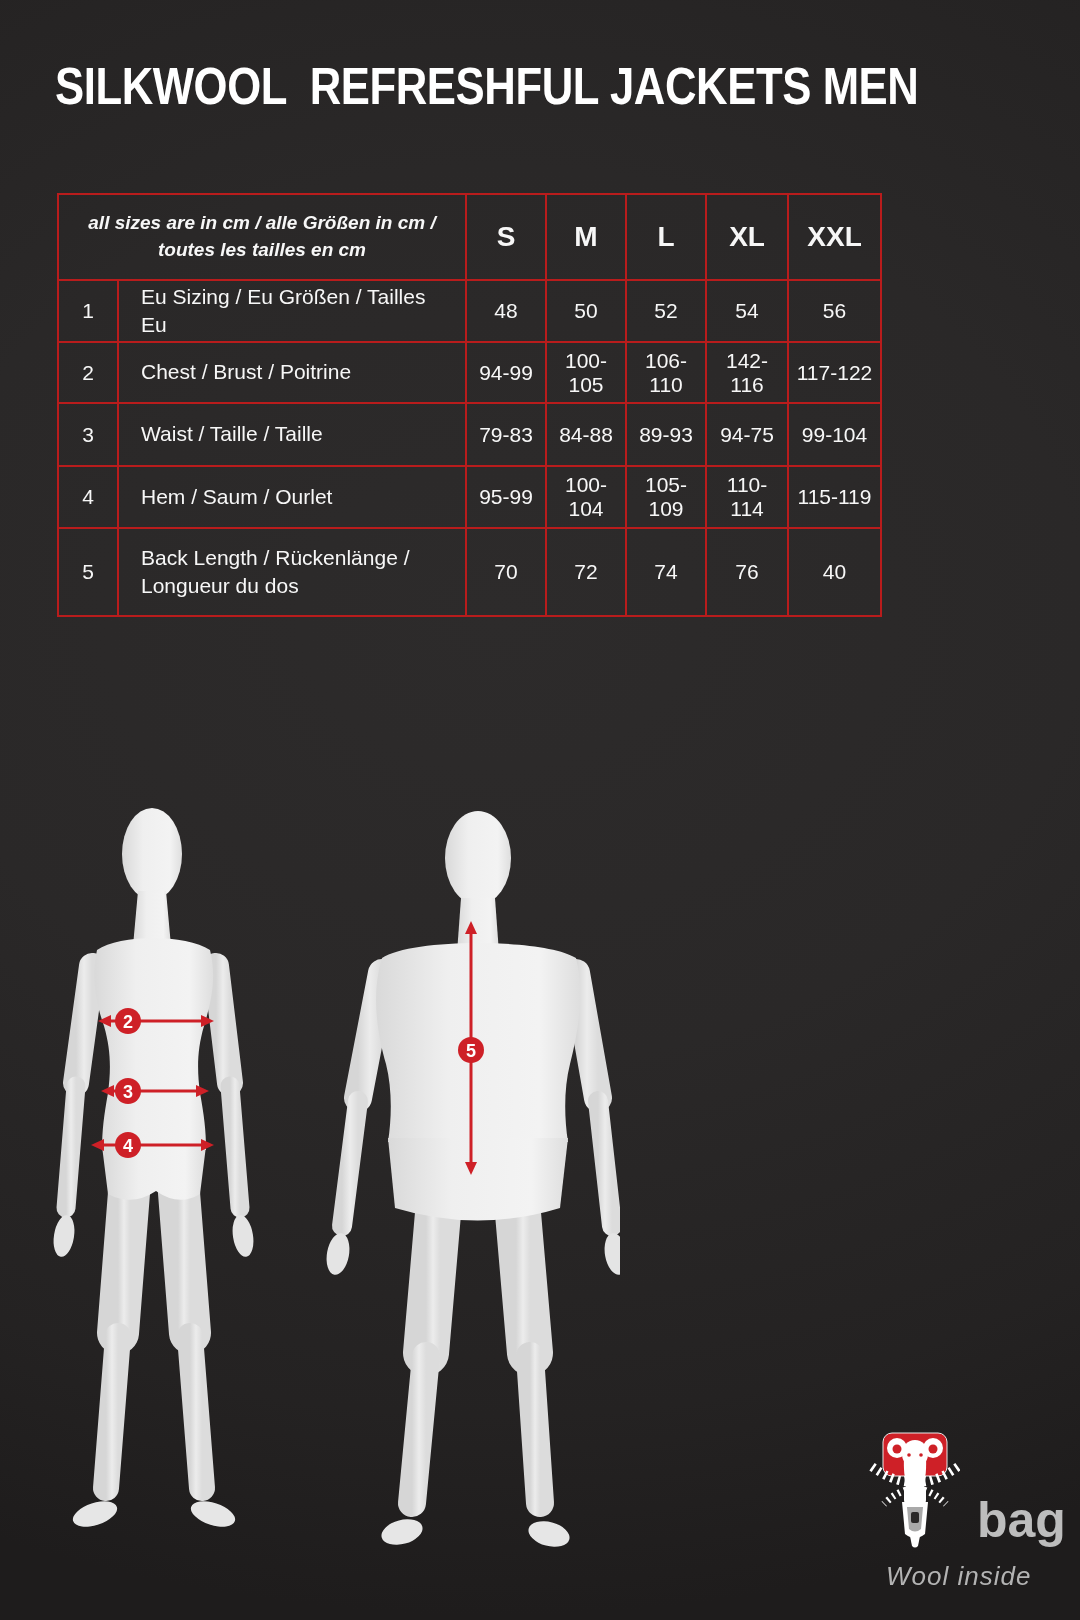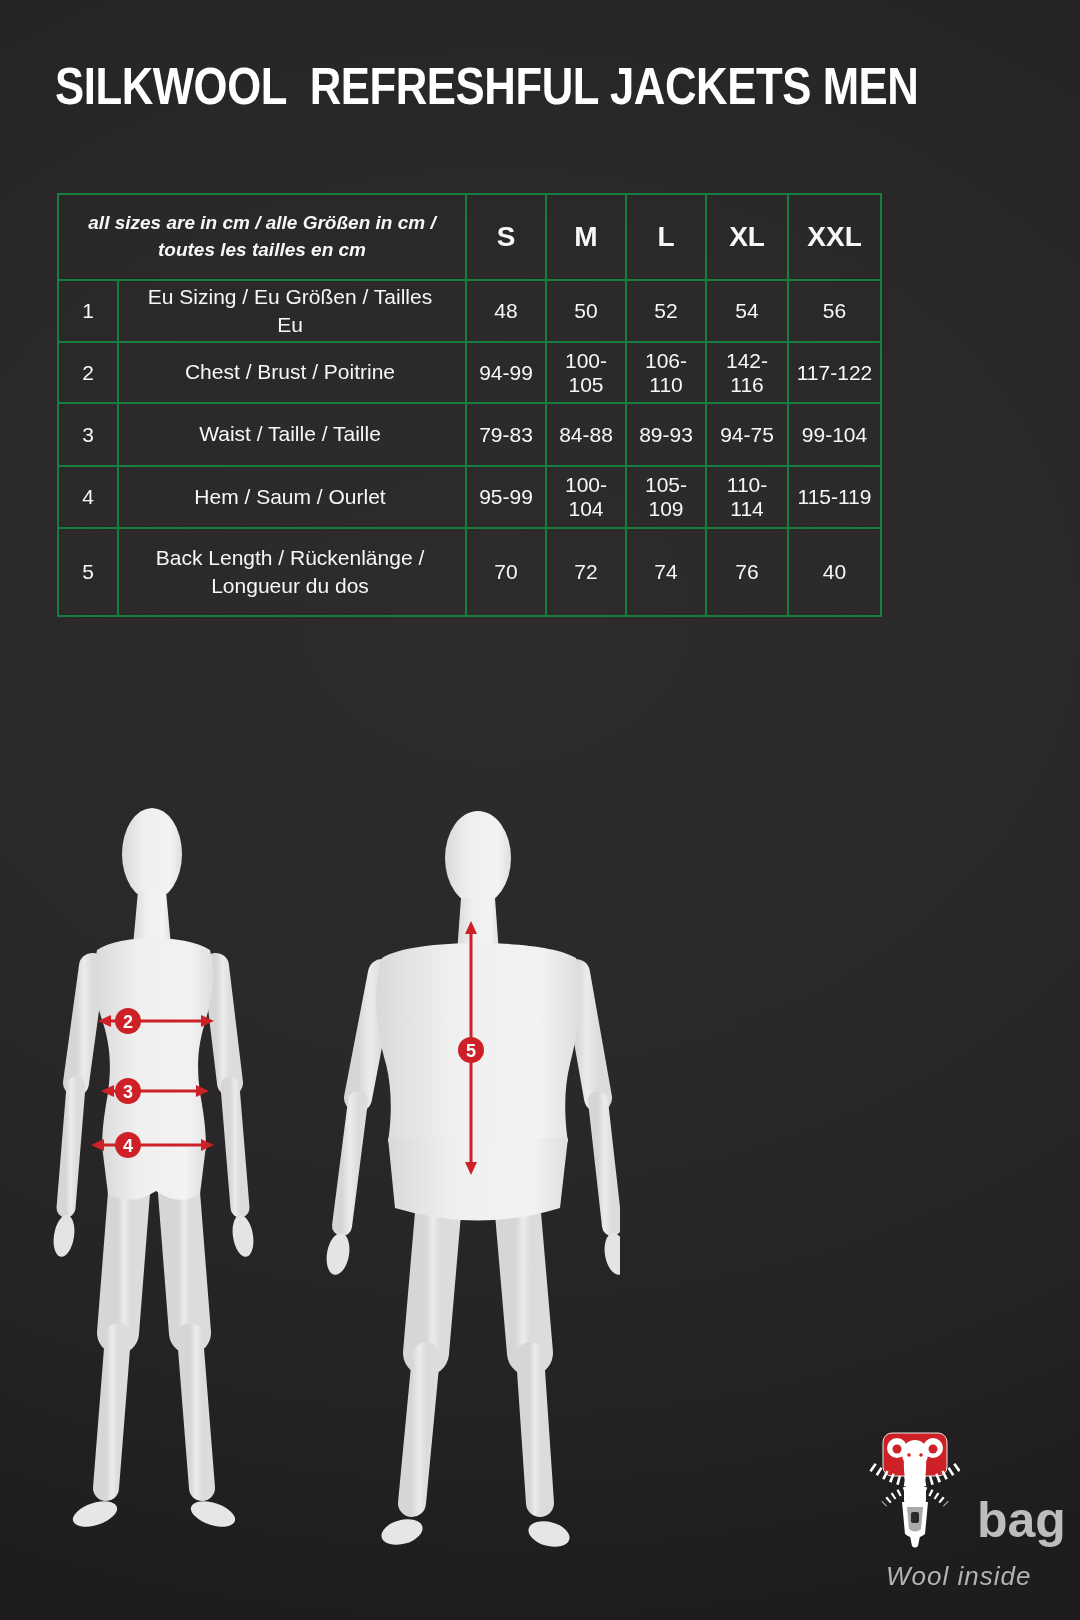--- a/index.html
+++ b/index.html
@@ -15,31 +15,31 @@
     letter-spacing:-0.5px;white-space:pre;
     transform:scaleX(0.84);transform-origin:left center;
   }
   
   .size-table{
     position:absolute;left:57px;top:193px;
     border-collapse:collapse;table-layout:fixed;width:823px;
     color:#f7f7f7;
   }
   .size-table td{
-    border:2px solid #15803d;
+    border:2px solid #b91c1c;
     text-align:center;vertical-align:middle;
     font-size:21px;font-weight:400;
     padding:0 4px;
   }
   .size-table .unit-note{
     font-size:19px;font-weight:bold;font-style:italic;line-height:1.4;
     padding:0 26px;
   }
   .size-table .size-head{font-size:28px;font-weight:bold;}
-  .size-table .label-cell{text-align:center;padding-left:22px;padding-right:26px;line-height:1.35;}
+  .size-table .label-cell{text-align:left;padding-left:22px;padding-right:26px;line-height:1.35;}
   .r-head{height:86px;}
   .r1{height:62px;} .r2{height:61px;} .r3{height:63px;} .r4{height:62px;} .r5{height:88px;}
   
   .figures{position:absolute;left:40px;top:788px;}
   
   .logo{position:absolute;left:720px;top:1425px;width:350px;height:170px;}
   .logo .brand-red{
     position:absolute;left:23px;top:70px;
     font-size:50px;font-weight:bold;color:#ce2027;letter-spacing:0px;line-height:1;
   }

